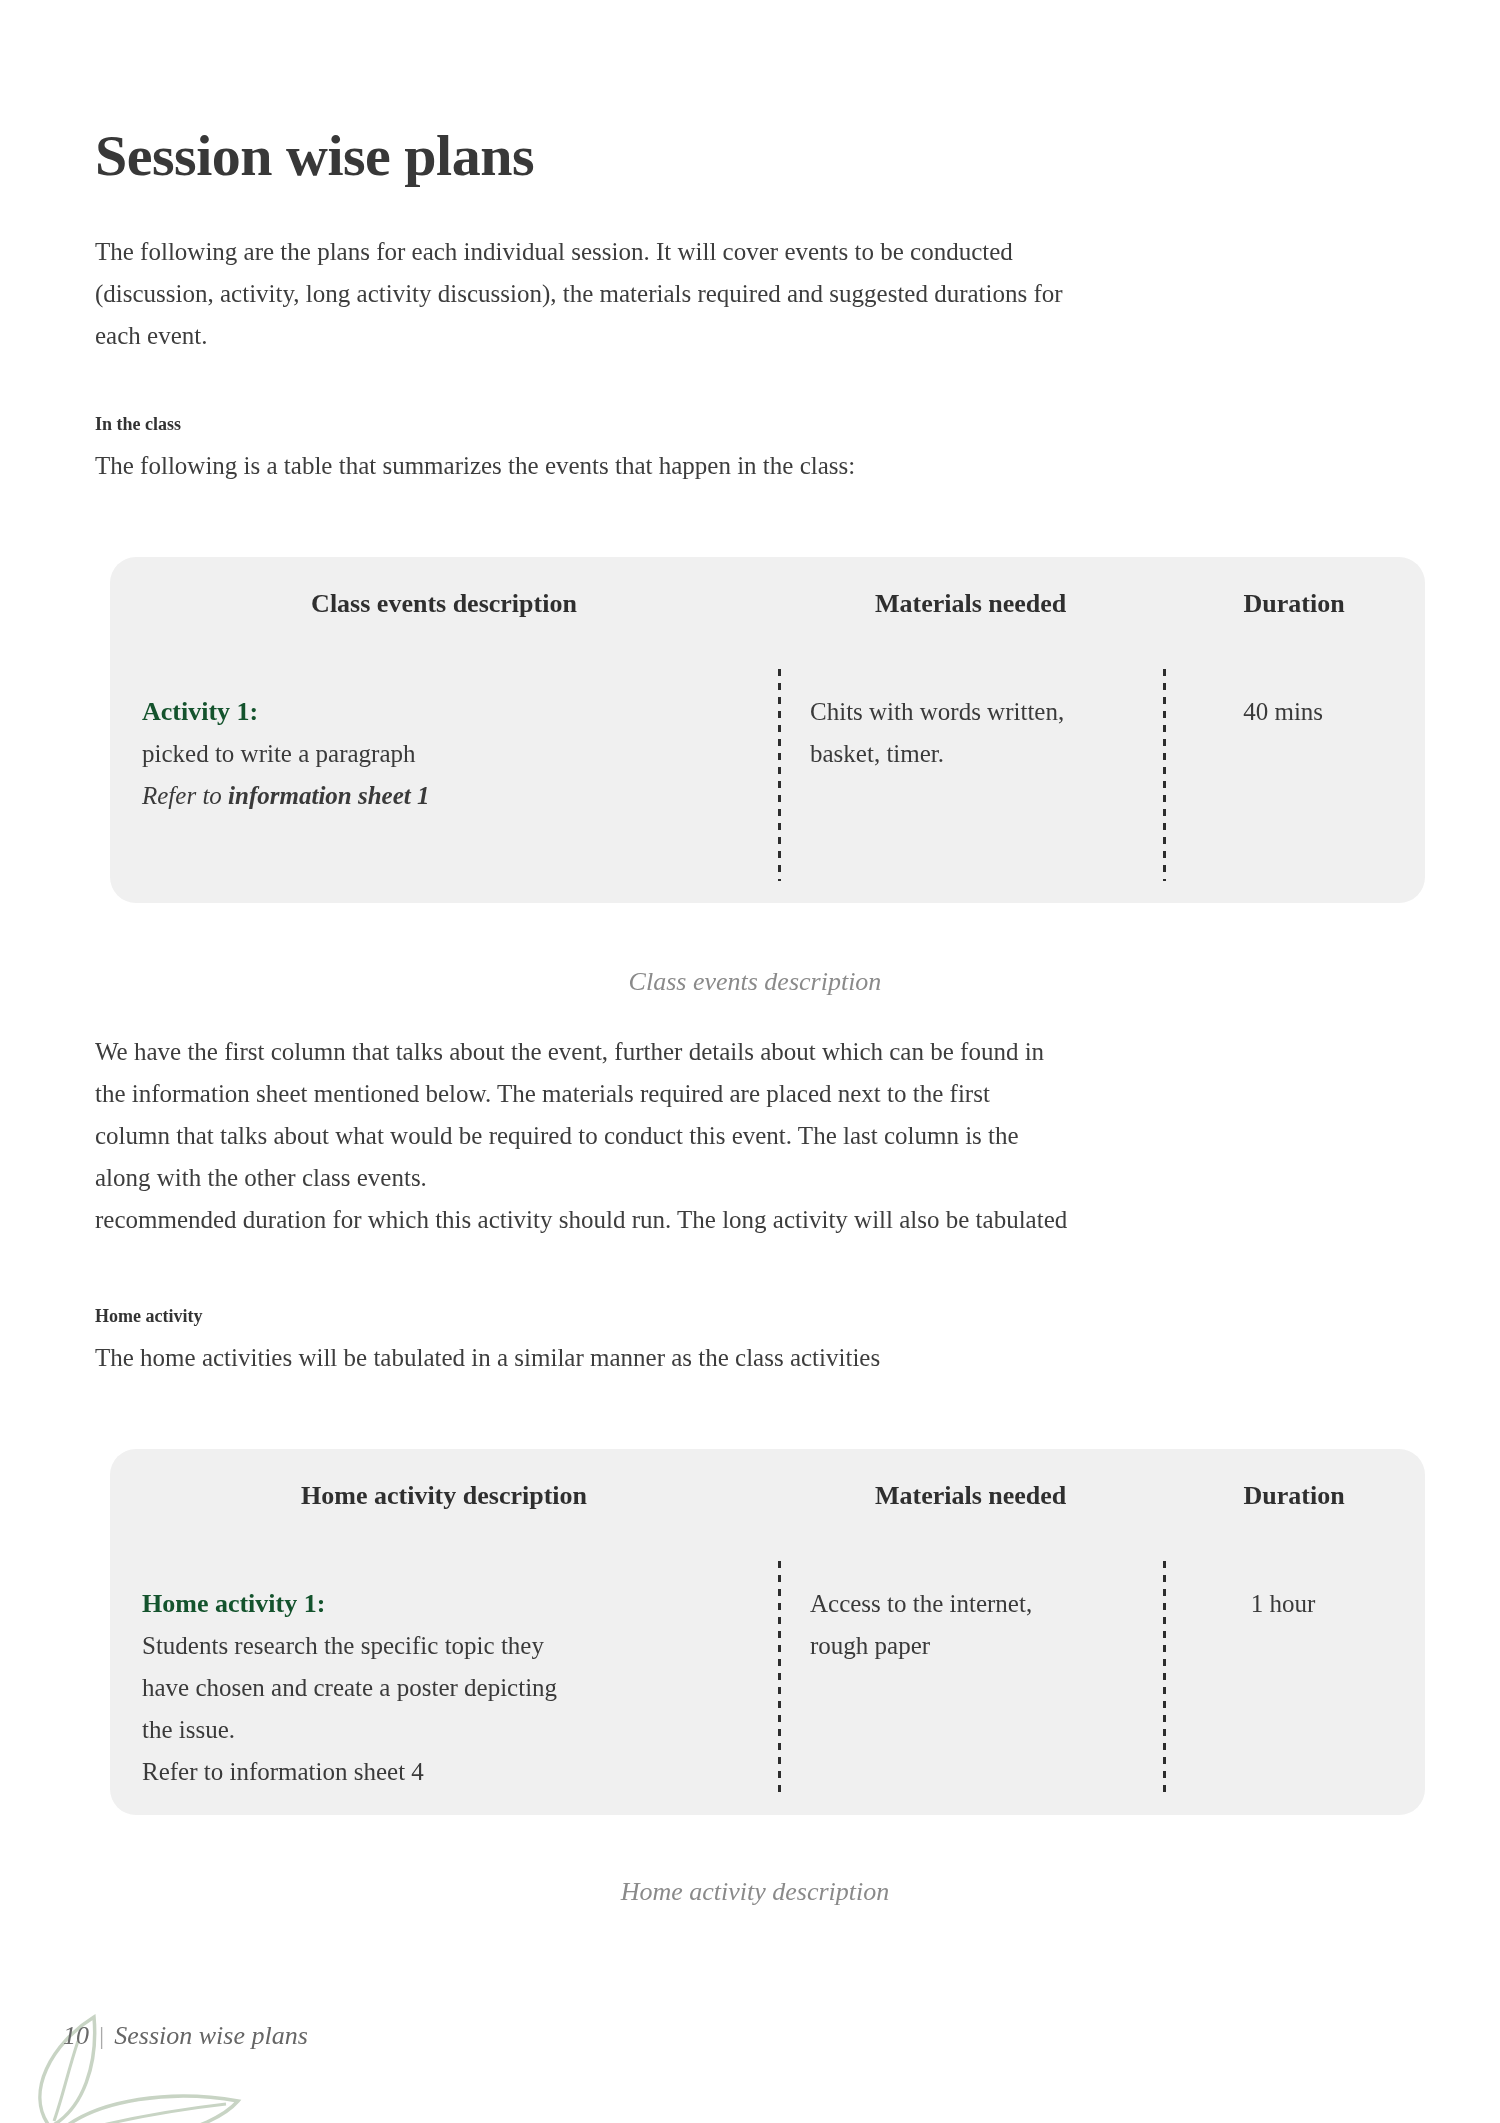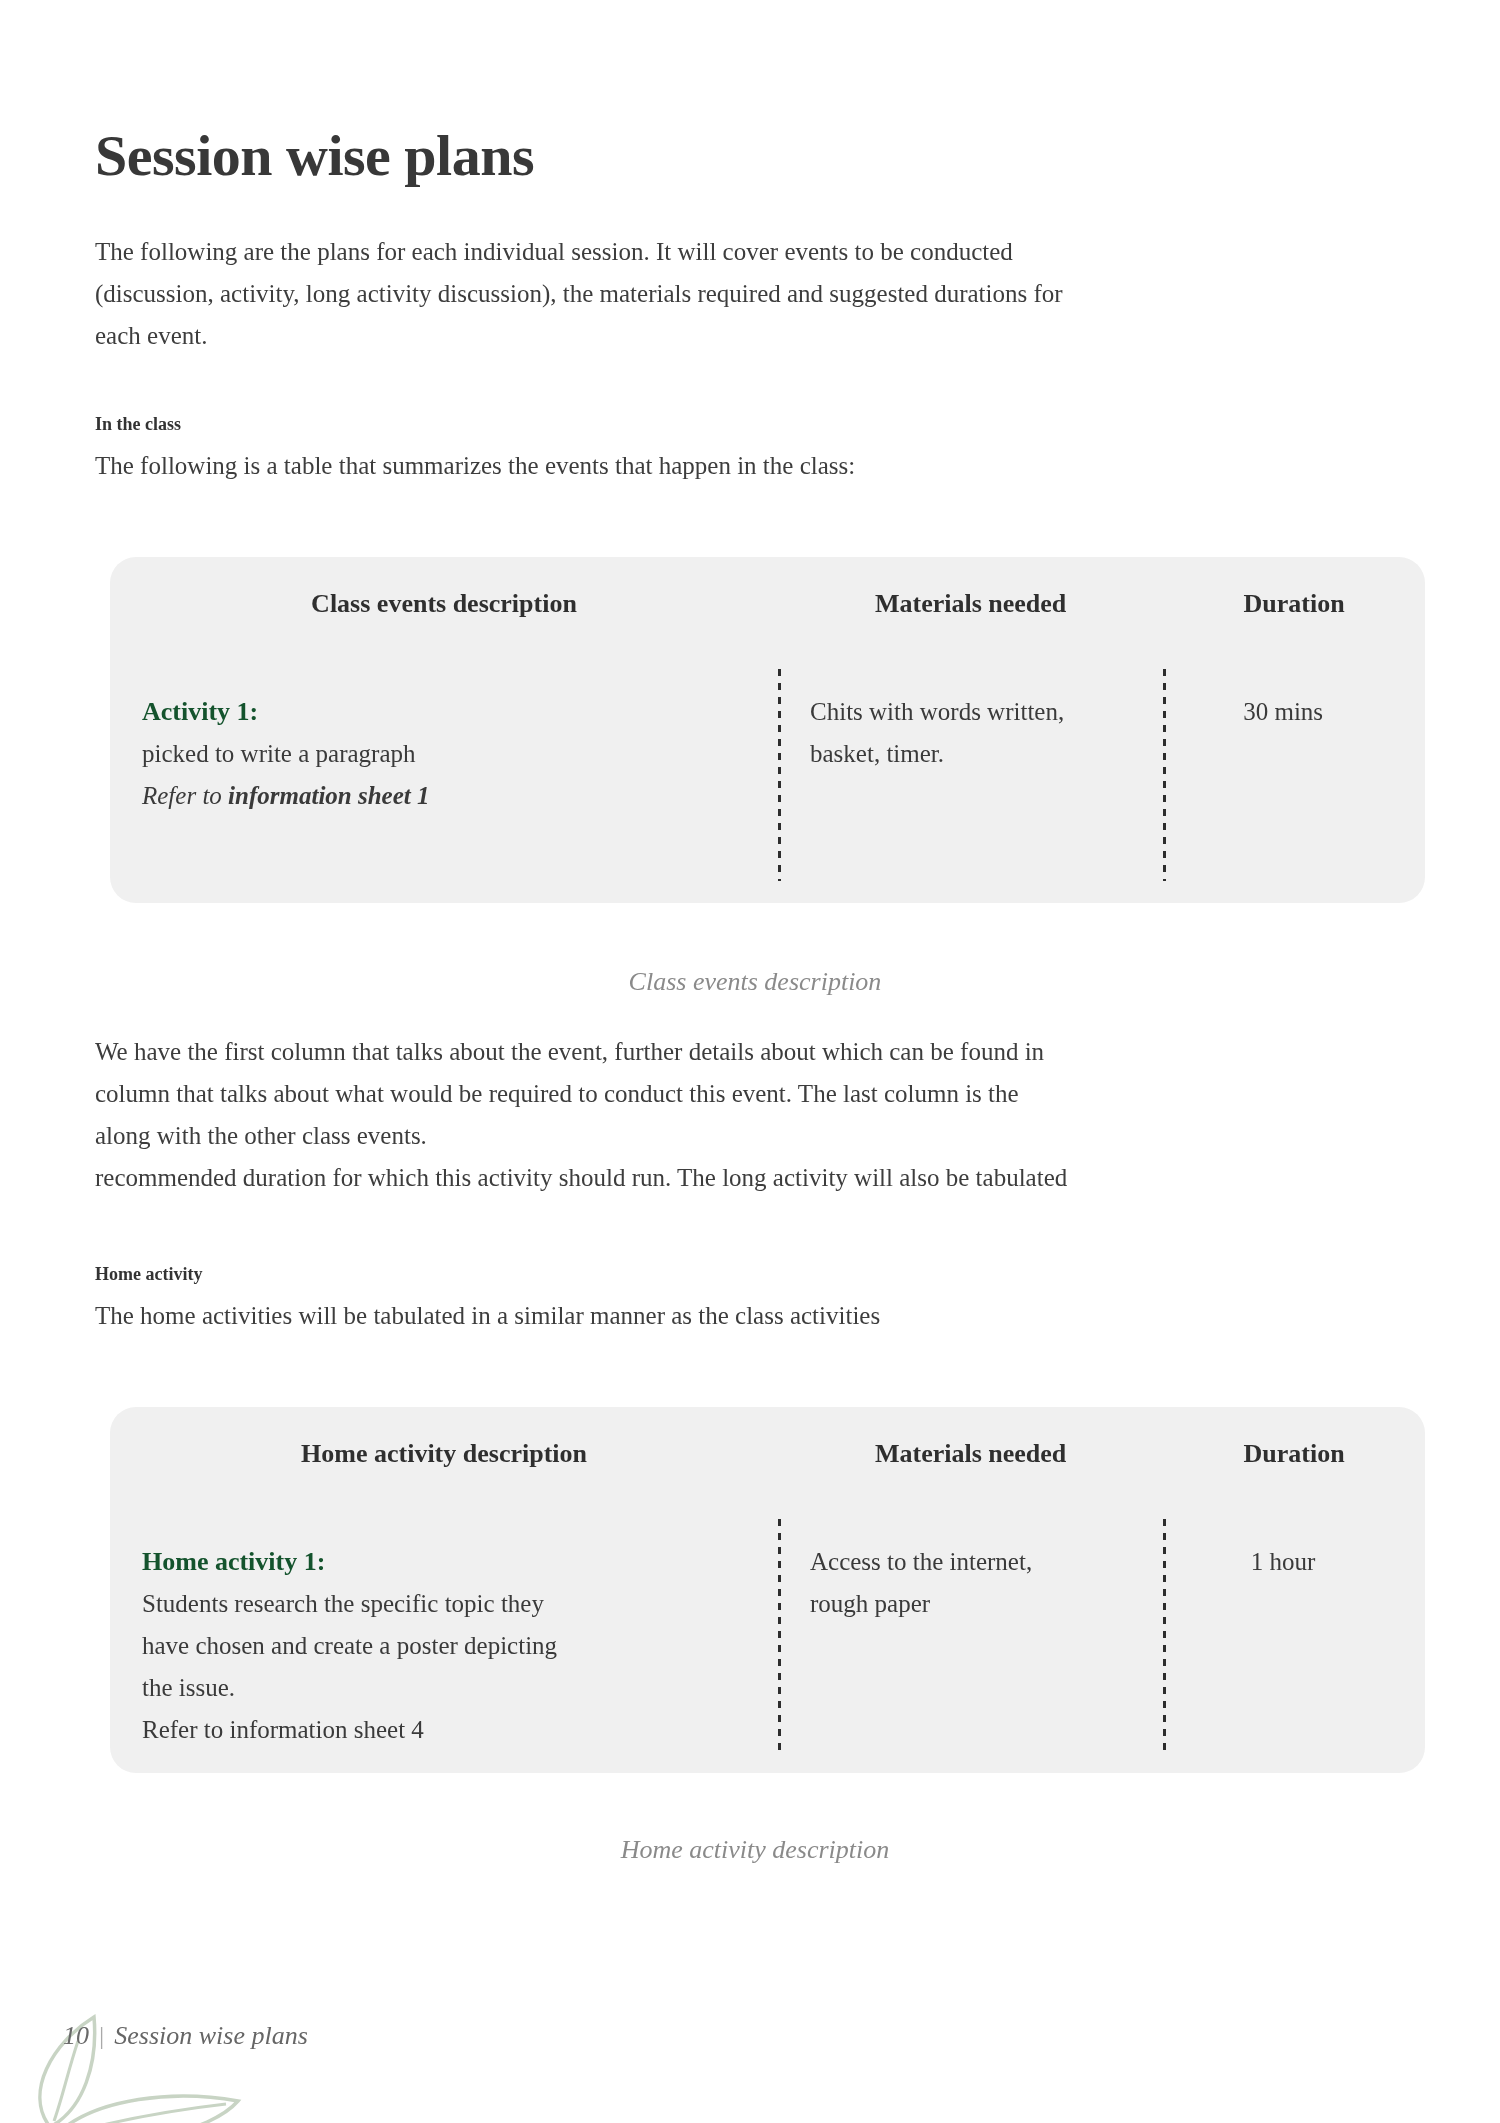--- a/index.html
+++ b/index.html
@@ -141,28 +141,29 @@
               <div>picked to write a paragraph</div>
             </div>
           <div class="refer-line"><span class="it">Refer to </span><span class="it bd">information sheet 1</span></div>
         </div>
         <div class="t-cell c2 dashed">
           <div>
               <div>Chits with words written,</div>
               <div>basket, timer.</div>
             </div>
         </div>
-        <div class="t-cell c3 dashed">30 mins</div>
+        <div class="t-cell c3 dashed">40 mins</div>
       </div>
     </div>
 
     <div class="caption caption-1">Class events description</div>
 
     <div class="para mid-para">
         <div>We have the first column that talks about the event, further details about which can be found in</div>
+        <div>the information sheet mentioned below. The materials required are placed next to the first</div>
         <div>column that talks about what would be required to conduct this event. The last column is the</div>
         <div>along with the other class events.</div>
         <div>recommended duration for which this activity should run. The long activity will also be tabulated</div>
       </div>
 
     <h2 class="section-heading sh-home">Home activity</h2>
     <div class="para">The home activities will be tabulated in a similar manner as the class activities</div>
 
     <div class="table-box">
       <div class="t-headers">

